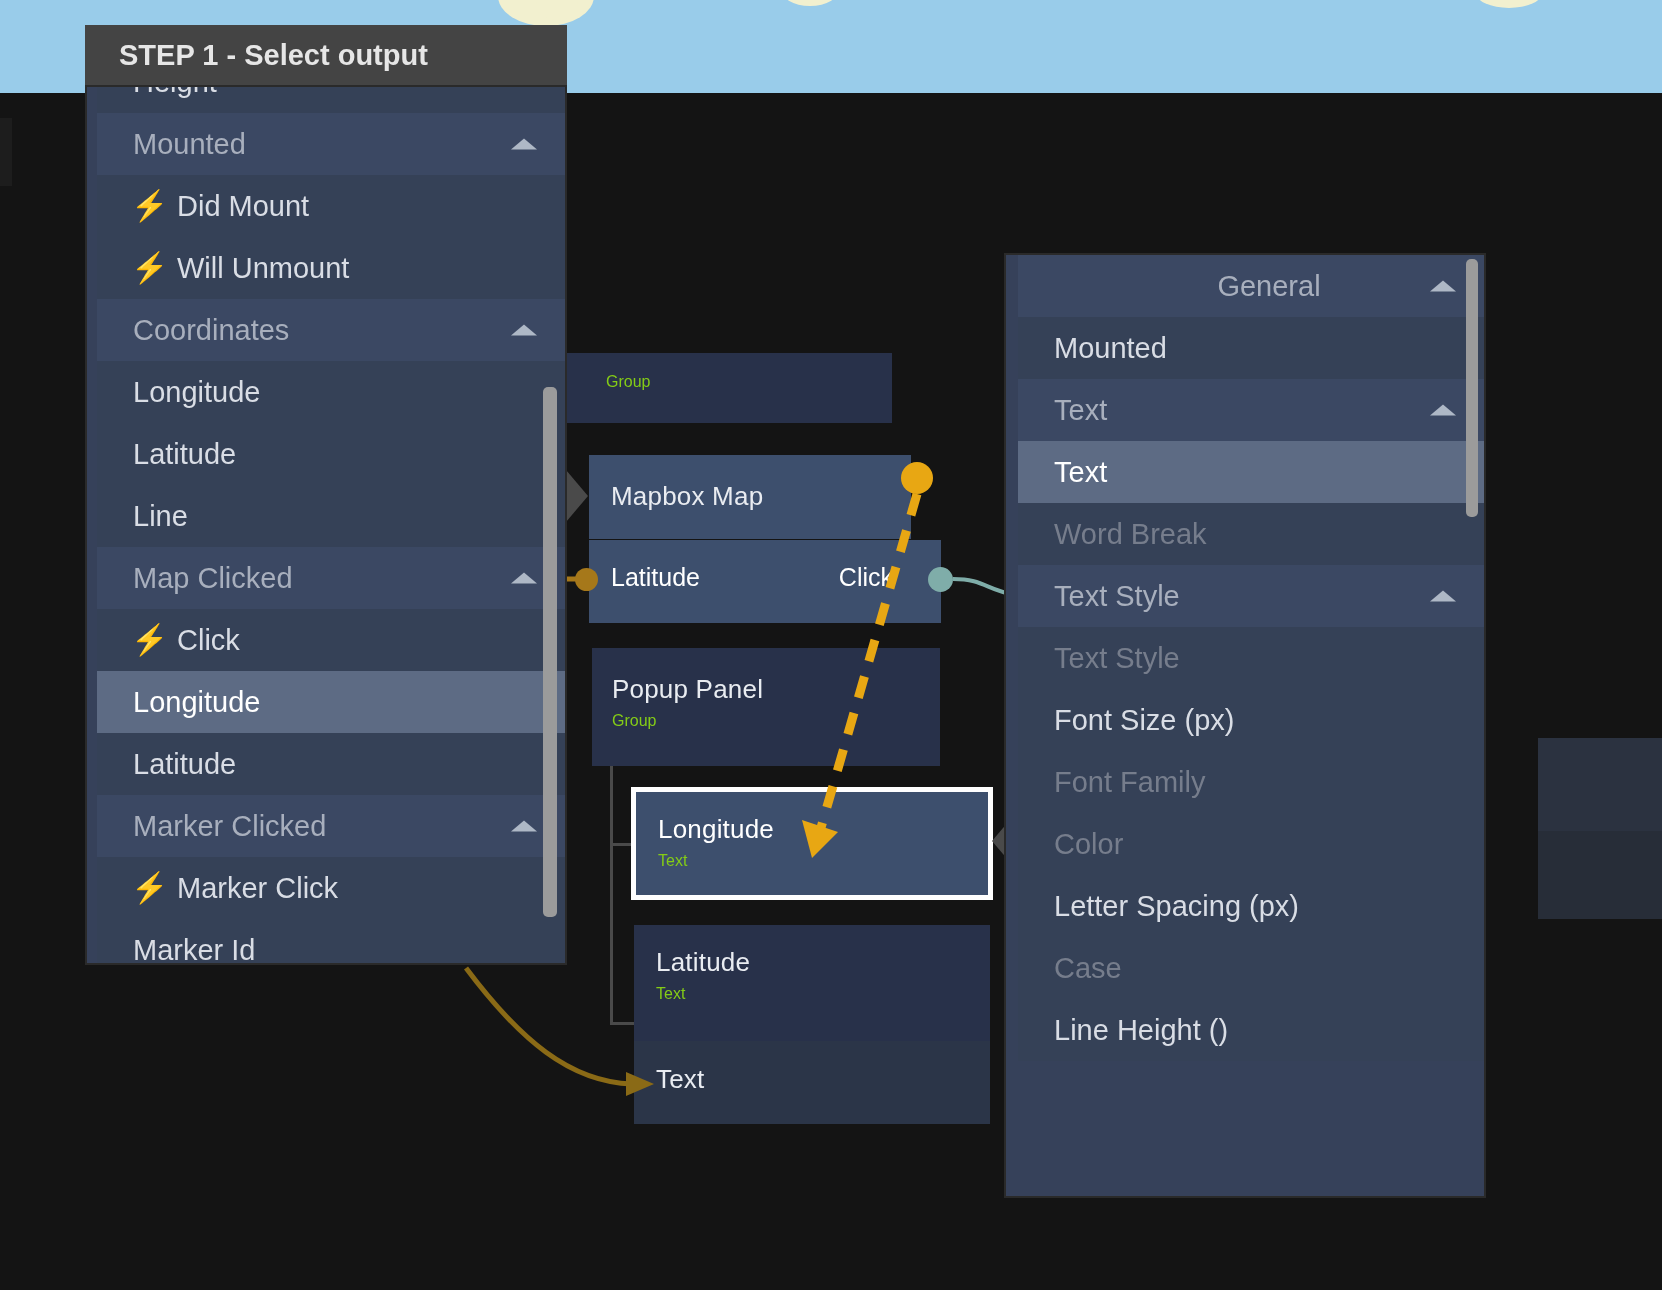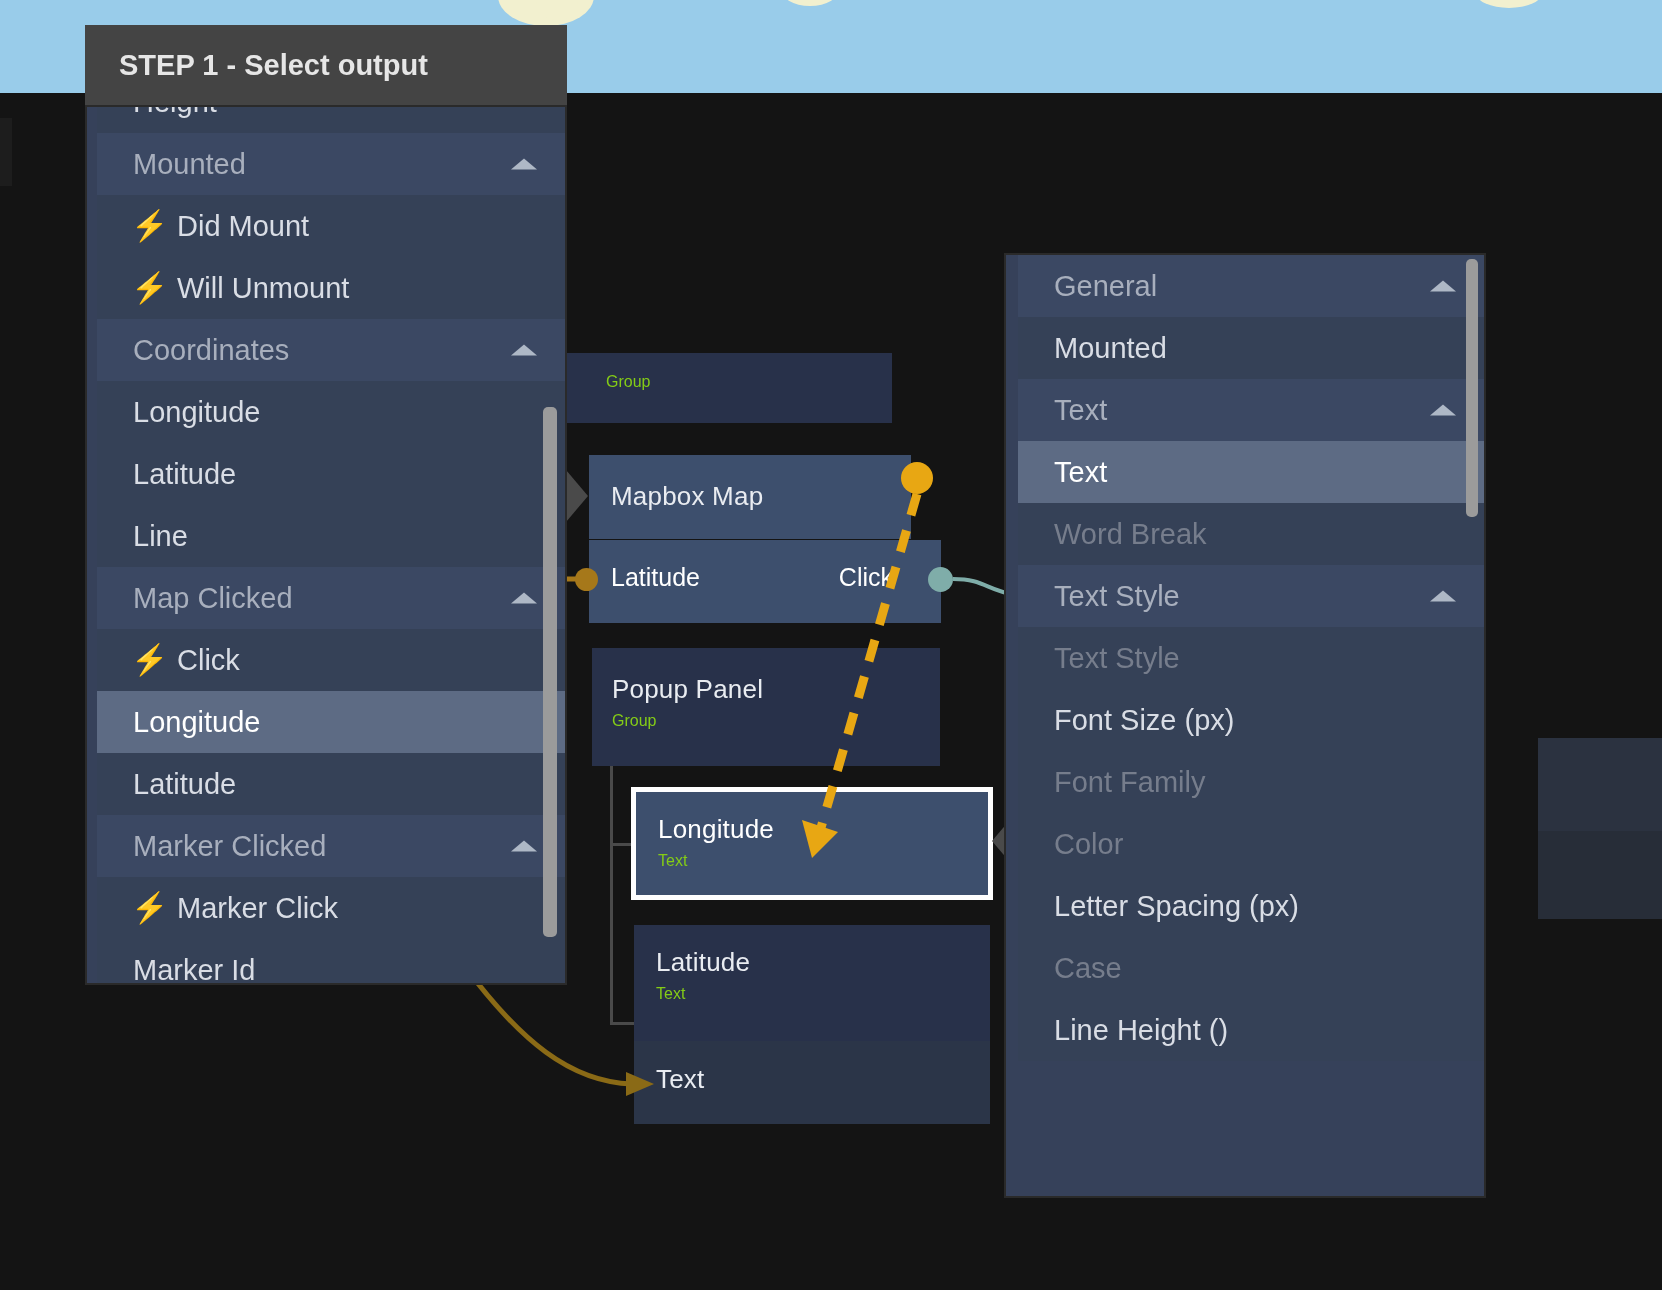--- a/index.html
+++ b/index.html
@@ -176,21 +176,21 @@
     <path d="M 917 494 L 818 838" stroke="#e8a713" stroke-width="9" fill="none" stroke-dasharray="22 16"></path>
     <polygon points="802,820 838,832 812,858" fill="#e8a713"></polygon>
 
     <path d="M 466 968 C 520 1040 570 1082 632 1084" stroke="#8a6a16" stroke-width="5" fill="none"></path>
     <polygon points="626,1072 654,1084 626,1096" fill="#8a6a16"></polygon>
 
     <path d="M 556 579 L 578 579" stroke="#a6781a" stroke-width="5" fill="none"></path>
   </svg>
 
   <div class="dialog" style="left:85px; top:25px; width:482px;">
-    <div class="dialog-header" style="height:80px; padding-left:34px; font-size:29px;">
+    <div class="dialog-header" style="height:60px; padding-left:34px; font-size:29px;">
       <span>STEP 1 - Select output</span>
     </div>
     <div class="dialog-body" style="height:880px;">
       <div id="step1-list" style="position:absolute; left:10px; top:-36px; right:0;">
           <div class="opt item" style="height: 62px; font-size: 29px;">
             <span>Height</span>
           </div>
           <div class="opt group" style="height: 62px; font-size: 29px;">
             <span>Mounted</span>
             <span class="caret"></span>
@@ -243,21 +243,21 @@
           </div>
         </div>
       <div class="scroll-track" style="right:8px; top:0; width:14px; height:100%;"></div>
       <div class="scroll-thumb" style="right:8px; top:300px; width:14px; height:530px;"></div>
     </div>
   </div>
 
   <div class="dialog" style="left:1004px; top:253px; width:482px;">
     <div class="dialog-body" style="height:945px;">
       <div id="step2-list" style="position:absolute; left:12px; top:0; right:0;">
-          <div class="opt group" style="height: 62px; font-size: 29px;">
+          <div class="opt group" style="height: 62px; font-size: 29px; justify-content: center;">
             <span>General</span>
             <span class="caret"></span>
           </div>
           <div class="opt item" style="height: 62px; font-size: 29px;">
             <span>Mounted</span>
           </div>
           <div class="opt group" style="height: 62px; font-size: 29px;">
             <span>Text</span>
             <span class="caret"></span>
           </div>

